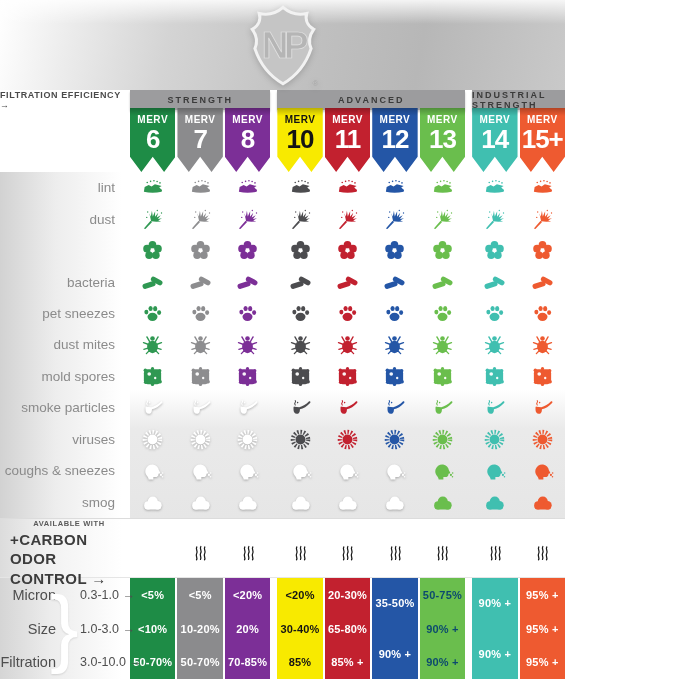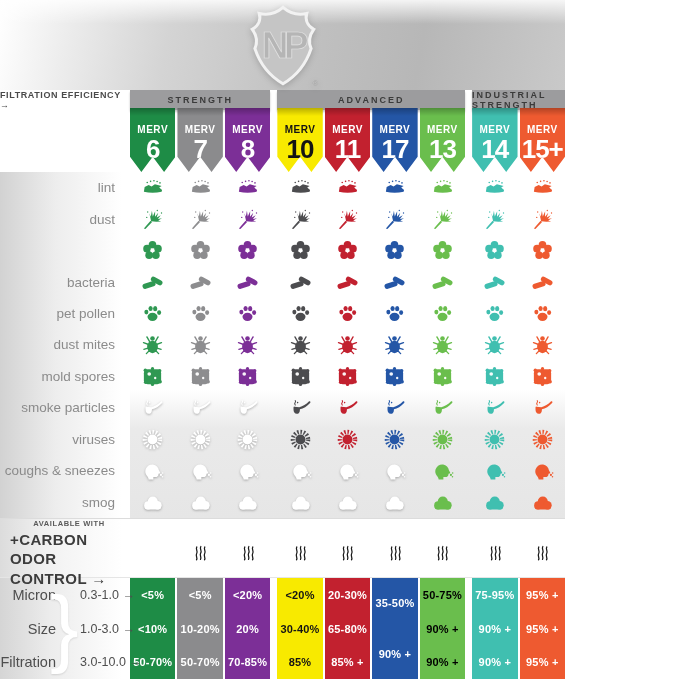--- a/index.html
+++ b/index.html
@@ -17,21 +17,21 @@
         column-gap:2px;}
   
   .header-row{height:18px;background:#fff;}
   .fe-label{grid-column:1;display:flex;align-items:center;justify-content:flex-end;
         padding-right:5px;font-size:9px;font-weight:700;letter-spacing:.6px;color:#4a4a4a;background:#fff;}
   .band{display:flex;align-items:center;justify-content:center;background:#9c9c9e;color:#3b3b3b;
         font-size:9px;font-weight:600;letter-spacing:2px;box-shadow:0 2px 2px rgba(0,0,0,.22);}
   .band-1{grid-column:2 / span 3}.band-2{grid-column:6 / span 4}.band-3{grid-column:11 / span 2}
   
   .banner-row{height:64px;background:#fff;}
-  .banner{position:relative;display:flex;flex-direction:column;align-items:center;padding-top:17px;
+  .banner{position:relative;display:flex;flex-direction:column;align-items:center;padding-top:7px;
         color:#fff;clip-path:polygon(0 0,100% 0,100% 76%,75% 100%,50% 76%,25% 100%,0 76%);}
   .banner::before{content:"";position:absolute;inset:0 0 auto 0;height:8px;
         background:linear-gradient(180deg,rgba(0,0,0,.25),rgba(0,0,0,0));}
   .merv-word{font-size:10px;font-weight:700;letter-spacing:.5px;line-height:1;}
   .merv-num{font-size:26px;font-weight:700;line-height:1;margin-top:1px;letter-spacing:-1px;}
   
   .matrix{position:relative;height:346px;
         background-image:linear-gradient(90deg,#d2d2d2 0,#ededed 55px,#ffffff 122px);
         background-repeat:no-repeat;background-size:128px 100%;}
   .matrix::after{content:"";position:absolute;left:130px;right:0;top:218px;bottom:0;
@@ -196,21 +196,21 @@
       <div class="banner" style="grid-column: 6; background: rgb(248, 234, 0); color: rgb(20, 20, 20);">
         <div class="merv-word">MERV</div>
         <div class="merv-num">10</div>
       </div>
       <div class="banner" style="grid-column: 7; background: rgb(194, 33, 47); color: rgb(255, 255, 255);">
         <div class="merv-word">MERV</div>
         <div class="merv-num">11</div>
       </div>
       <div class="banner" style="grid-column: 8; background: rgb(36, 86, 166); color: rgb(255, 255, 255);">
         <div class="merv-word">MERV</div>
-        <div class="merv-num">17</div>
+        <div class="merv-num">12</div>
       </div>
       <div class="banner" style="grid-column: 9; background: rgb(106, 190, 77); color: rgb(255, 255, 255);">
         <div class="merv-word">MERV</div>
         <div class="merv-num">13</div>
       </div>
       <div class="banner" style="grid-column: 11; background: rgb(64, 191, 176); color: rgb(255, 255, 255);">
         <div class="merv-word">MERV</div>
         <div class="merv-num">14</div>
       </div>
       <div class="banner" style="grid-column: 12; background: rgb(238, 90, 48); color: rgb(255, 255, 255);">
@@ -405,21 +405,21 @@
             <use href="#sym-bacteria"></use>
           </svg>
         </div>
         <div class="icel" style="grid-column: 12; color: rgb(238, 90, 48);">
           <svg viewBox="0 0 24 24" class="ic">
             <use href="#sym-bacteria"></use>
           </svg>
         </div>
       </div>
       <div class="cols m-row">
-        <div class="row-label">pet pollen</div>
+        <div class="row-label">pet sneezes</div>
         <div class="icel" style="grid-column: 2; color: rgb(47, 152, 82);">
           <svg viewBox="0 0 24 24" class="ic">
             <use href="#sym-paw"></use>
           </svg>
         </div>
         <div class="icel" style="grid-column: 3; color: rgb(141, 141, 143);">
           <svg viewBox="0 0 24 24" class="ic">
             <use href="#sym-paw"></use>
           </svg>
         </div>
@@ -835,27 +835,26 @@
       </div>
       <div class="spec-col" style="grid-column: 7; background: rgb(194, 33, 47); color: rgb(255, 255, 255);">
         <div class="spec-val">20-30%</div>
         <div class="spec-val">65-80%</div>
         <div class="spec-val">85% +</div>
       </div>
       <div class="spec-col" style="grid-column: 8; background: rgb(36, 86, 166); color: rgb(255, 255, 255);">
         <div class="spec-val">35-50%</div>
         <div class="spec-val">90% +</div>
       </div>
-      <div class="spec-col" style="grid-column: 9; background: rgb(106, 190, 77); color: #000000;">
+      <div class="spec-col" style="grid-column: 9; background: rgb(106, 190, 77); color: #0c4a6e;">
         <div class="spec-val">50-75%</div>
         <div class="spec-val">90% +</div>
         <div class="spec-val">90% +</div>
       </div>
       <div class="spec-col" style="grid-column: 11; background: rgb(64, 191, 176); color: rgb(255, 255, 255);">
-        <div class="spec-val">75-95%</div>
         <div class="spec-val">90% +</div>
         <div class="spec-val">90% +</div>
       </div>
       <div class="spec-col" style="grid-column: 12; background: rgb(238, 90, 48); color: rgb(255, 255, 255);">
         <div class="spec-val">95% +</div>
         <div class="spec-val">95% +</div>
         <div class="spec-val">95% +</div>
       </div>
     </div>
 

